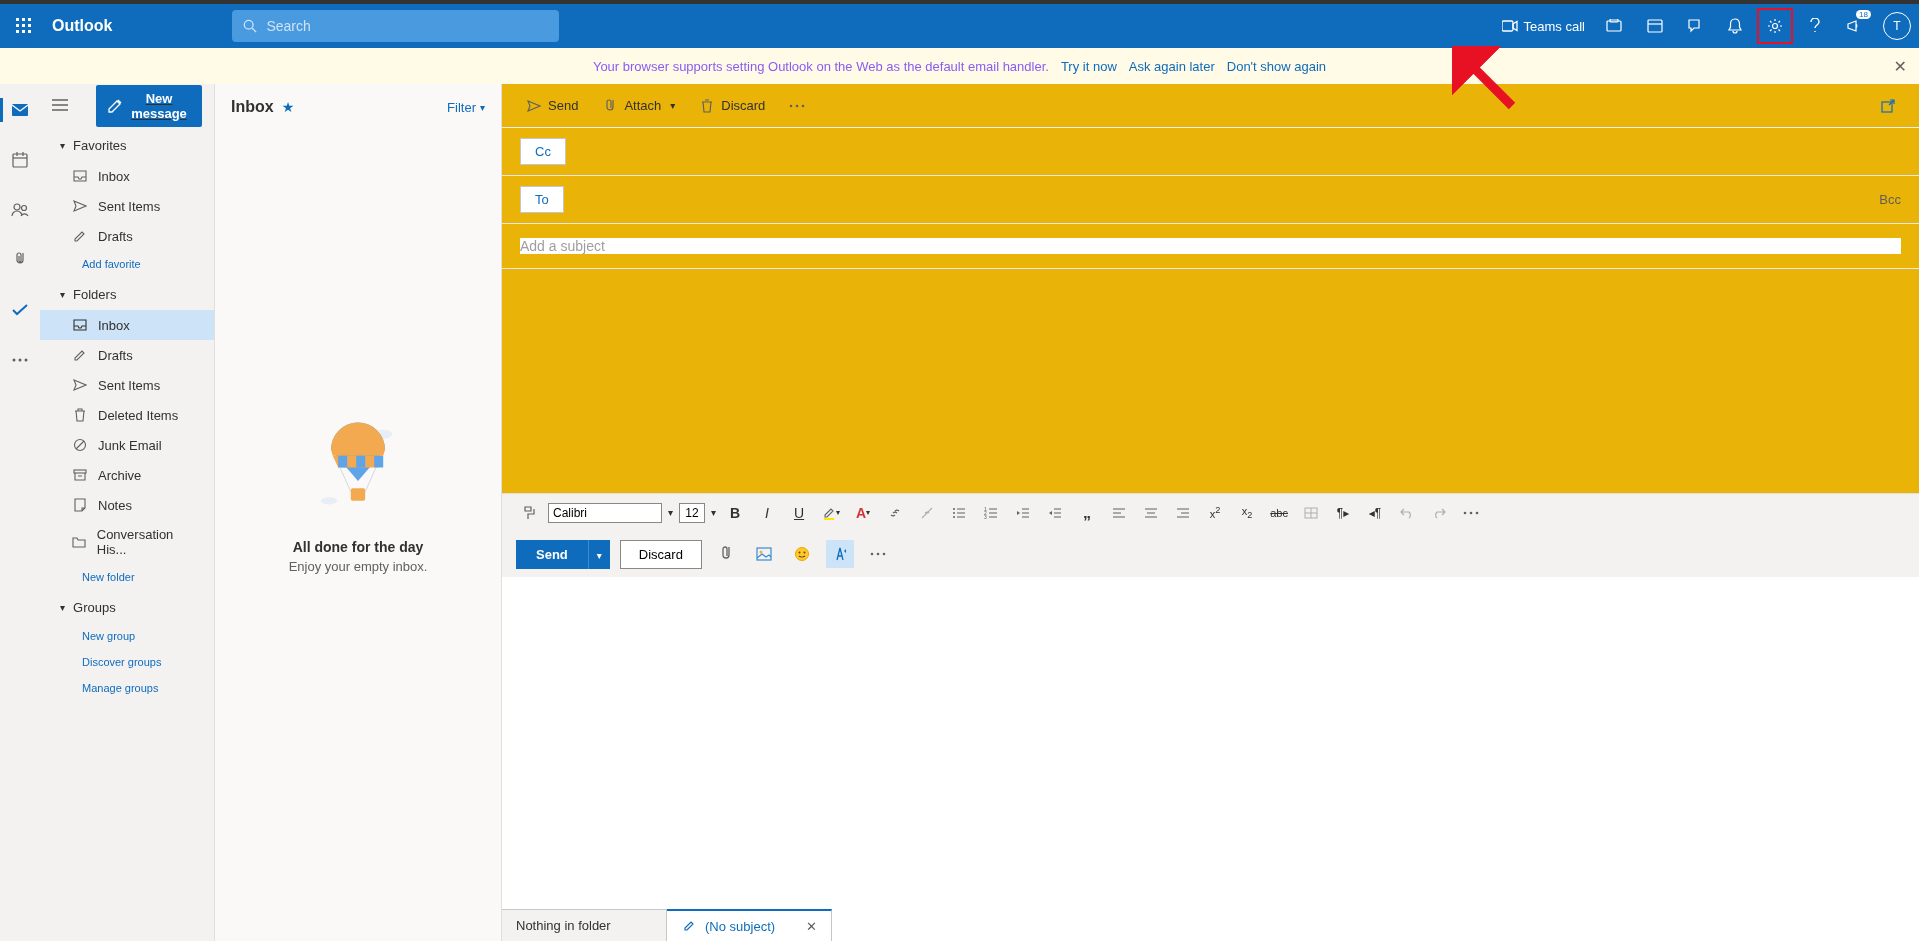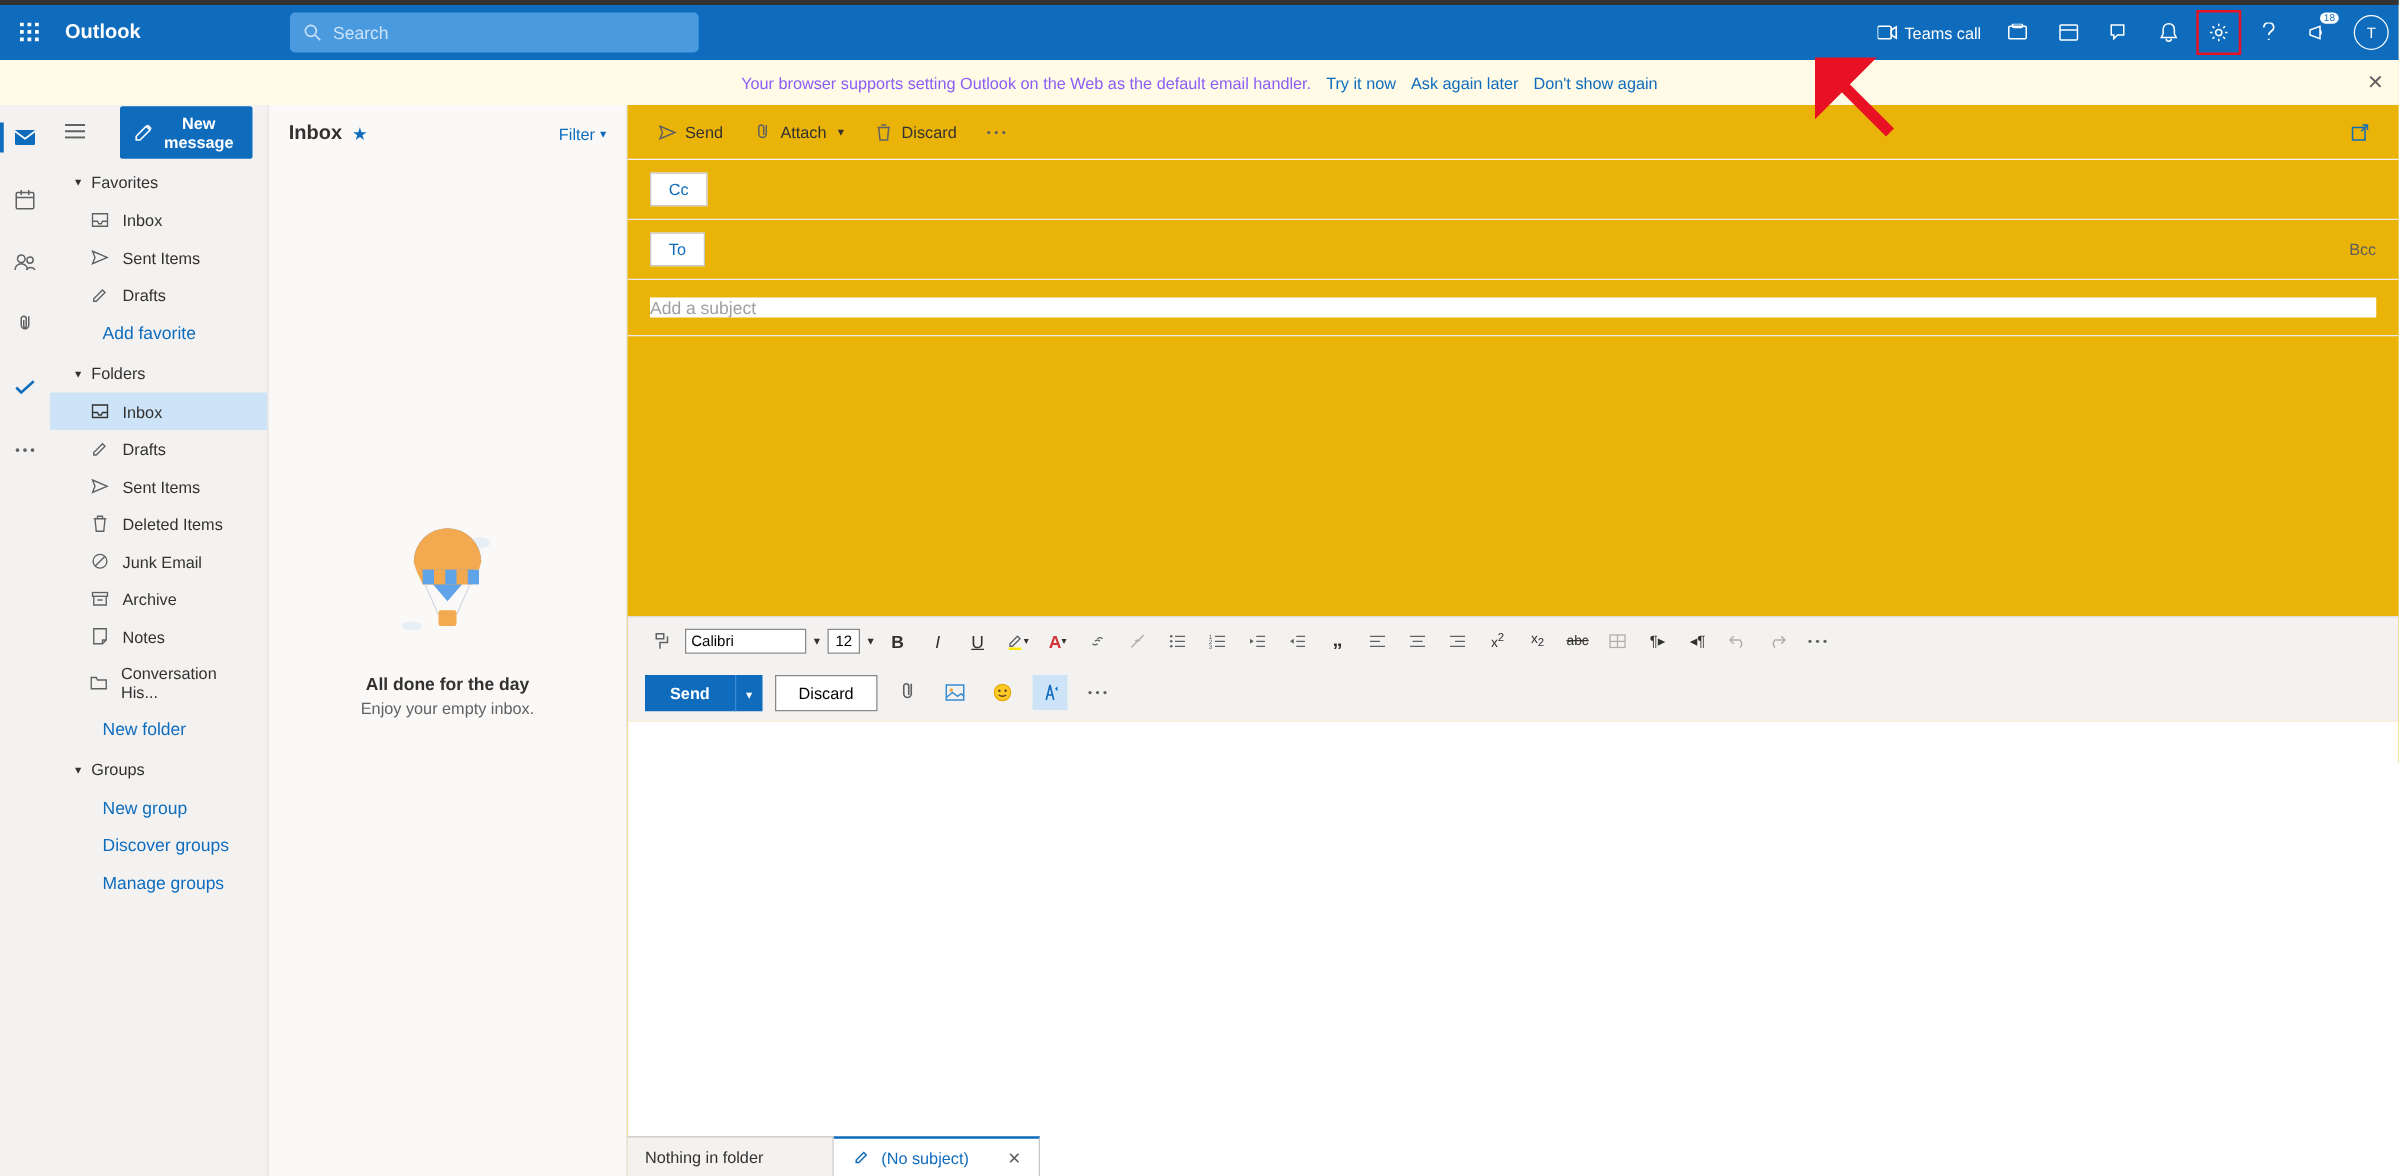--- a/index.html
+++ b/index.html
@@ -32,27 +32,27 @@
 .main { display: flex; height: calc(941px - 48px - 36px); }
 
 
 .rail { width: 40px; background: #f3f2f1; display: flex; flex-direction: column; align-items: center; padding-top: 10px; gap: 18px; }
 .rail-item { width: 32px; height: 32px; display: flex; align-items: center; justify-content: center; cursor: pointer; color: #616161; position: relative; }
 .rail-item.active { color: #0f6cbd; }
 .rail-item.active::before { content: ''; position: absolute; left: -4px; top: 4px; bottom: 4px; width: 3px; background: #0f6cbd; }
 
 
 .folder-pane { width: 175px; background: #f3f2f1; border-right: 1px solid #e1dfdd; overflow-y: auto; }
-.folder-top { height: 44px; display: flex; align-items: center; padding: 0 12px; gap: 28px; }
+.folder-top { height: 44px; display: flex; align-items: center; padding: 0 12px; gap: 28px; text-decoration: underline; }
 .hamburger { cursor: pointer; color: #616161; }
 .new-msg-btn { background: #0f6cbd; color: #fff; border: none; border-radius: 2px; padding: 6px 12px; font-size: 13px; cursor: pointer; display: flex; align-items: center; gap: 6px; font-weight: 600; }
 .section-head { display: flex; align-items: center; padding: 10px 16px 8px 20px; font-size: 13px; color: #323130; cursor: pointer; gap: 8px; }
 .folder-item { display: flex; align-items: center; padding: 7px 16px 7px 32px; font-size: 13px; color: #323130; cursor: pointer; gap: 10px; }
 .folder-item.selected { background: #cde3f7; }
-.folder-link { color: #0f6cbd; padding: 7px 16px 7px 42px; font-size: 14px; cursor: pointer; }
+.folder-link { color: #0f6cbd; padding: 7px 16px 7px 42px; font-size: 11px; cursor: pointer; }
 
 
 .msg-list { width: 287px; background: #faf9f8; border-right: 1px solid #e1dfdd; display: flex; flex-direction: column; }
 .msg-list-head { display: flex; align-items: center; padding: 14px 16px; }
 .msg-list-title { font-size: 16px; font-weight: 600; margin-right: 8px; }
 .star { color: #0f6cbd; }
 .filter { margin-left: auto; color: #0f6cbd; font-size: 13px; cursor: pointer; display: flex; align-items: center; gap: 4px; }
 .empty-state { flex: 1; display: flex; flex-direction: column; align-items: center; justify-content: center; padding: 20px; margin-top: -80px; }
 .balloon-svg { width: 90px; height: 110px; margin-bottom: 12px; }
 .empty-title { font-size: 14px; font-weight: 700; margin-bottom: 4px; }
@@ -70,21 +70,21 @@
 .recip-btn { border: 1px solid #c8c6c4; background: #fff; padding: 5px 14px; font-size: 13px; color: #0f6cbd; cursor: pointer; min-width: 42px; text-align: center; }
 .bcc-link { position: absolute; right: 18px; color: #605e5c; font-size: 13px; cursor: pointer; }
 .subject-row { padding: 14px 18px; border-bottom: 1px solid #edebe9; }
 .subject-row input { border: none; outline: none; width: 100%; font-size: 14px; }
 .subject-row input::placeholder { color: #a19f9d; }
 .editor-area { min-height: 220px; padding: 18px; }
 
 
 .format-bar { background: #f3f2f1; padding: 6px 14px; display: flex; align-items: center; gap: 6px; flex-wrap: wrap; border-top: 1px solid #e1dfdd; }
 .font-select { border: 1px solid #8a8886; padding: 2px 4px; font-size: 12px; background: #fff; }
-.font-name { width: 97px; }
+.font-name { width: 114px; }
 .font-size { width: 26px; text-align: center; }
 .fmt-btn { width: 26px; height: 26px; display: flex; align-items: center; justify-content: center; cursor: pointer; color: #323130; font-size: 14px; }
 .send-row { background: #f3f2f1; padding: 8px 14px; display: flex; align-items: center; gap: 10px; }
 .send-split { display: flex; }
 .send-btn { background: #0f6cbd; color: #fff; border: none; padding: 7px 20px; font-size: 13px; font-weight: 600; cursor: pointer; }
 .send-drop { background: #0f6cbd; color: #fff; border: none; border-left: 1px solid #3a8bd1; padding: 7px 8px; cursor: pointer; }
 .discard-btn { background: #fff; border: 1px solid #8a8886; padding: 6px 18px; font-size: 13px; cursor: pointer; }
 .action-icon { width: 28px; height: 28px; display: flex; align-items: center; justify-content: center; cursor: pointer; color: #616161; }
 
 

